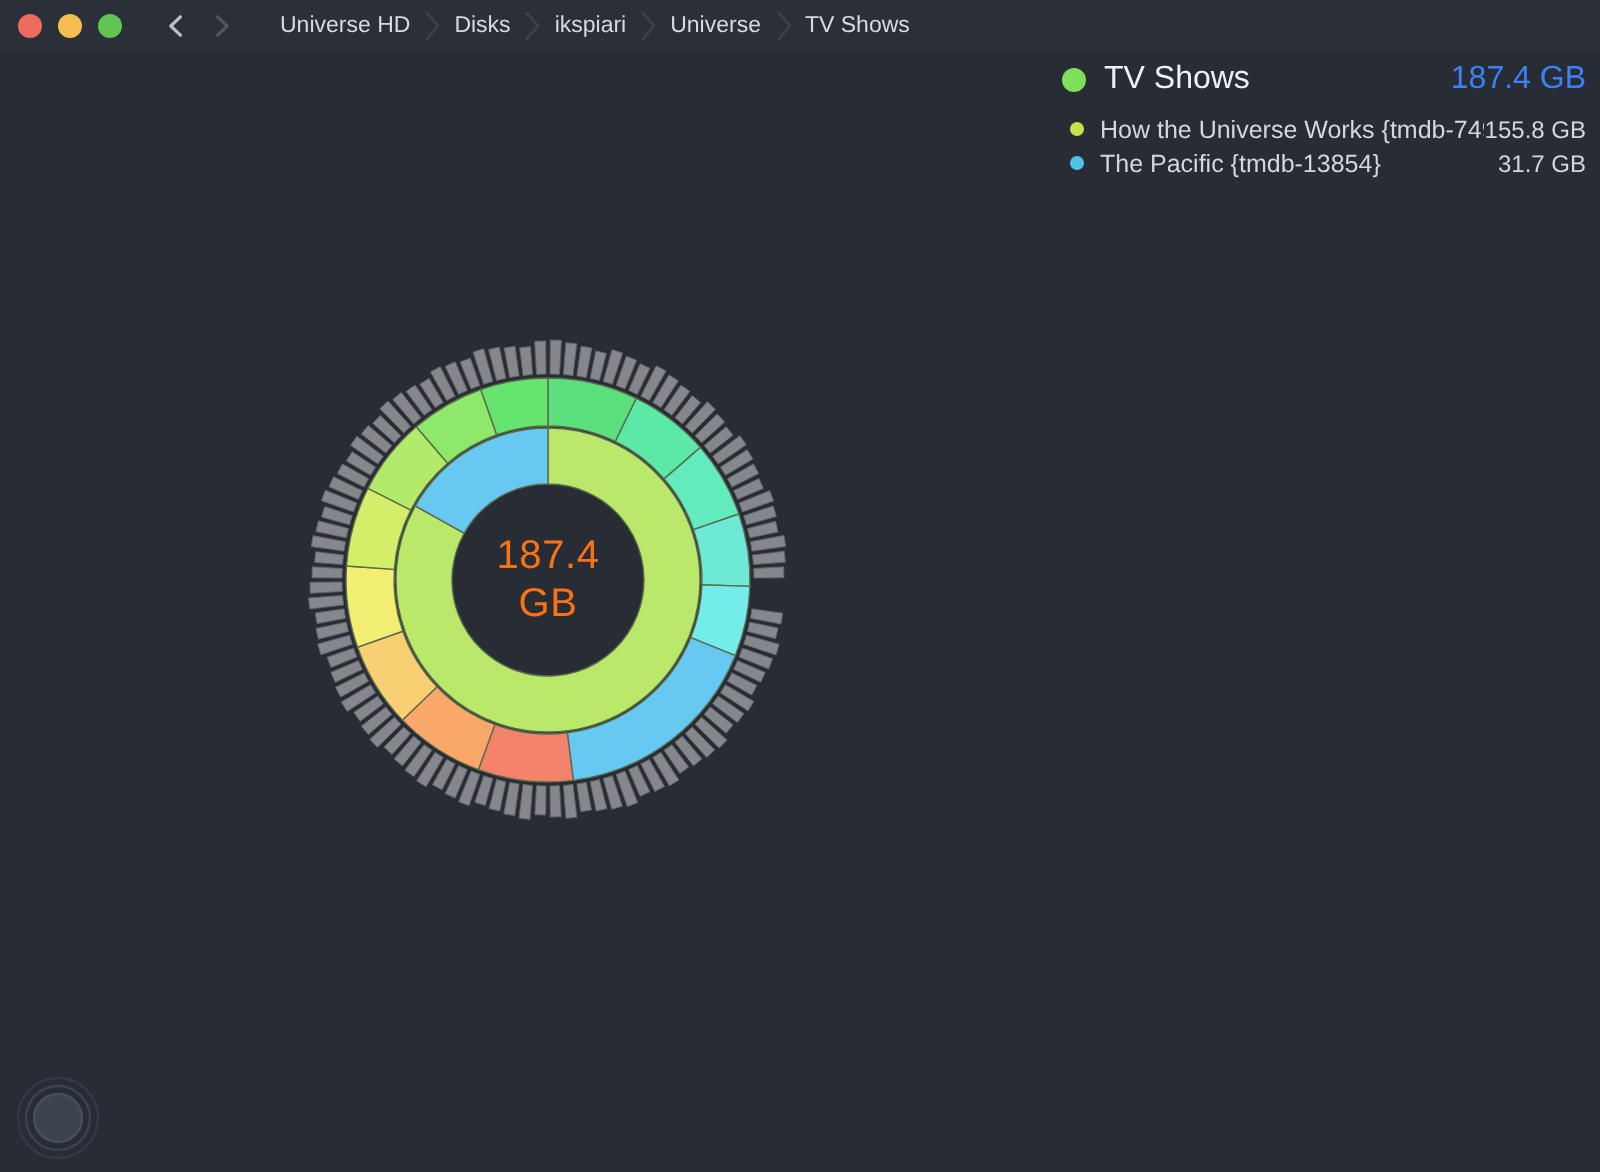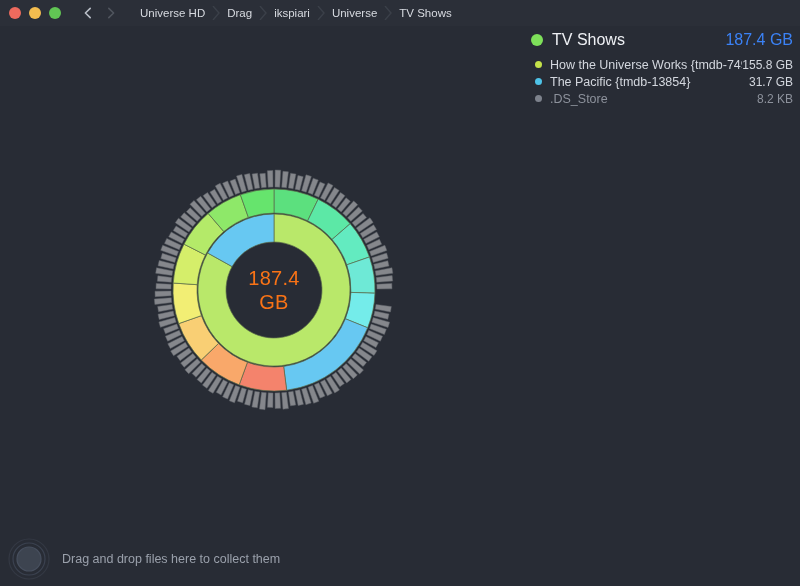--- a/index.html
+++ b/index.html
@@ -141,21 +141,21 @@
   <div class="crumbs">
     <div class="crumb">
       <span>Universe HD</span>
       <span class="sep">
         <svg viewBox="0 0 8 14" width="8" height="14">
             <path d="M1 0 L7 7 L1 14" fill="none" stroke="#3b4049" stroke-width="1.4"></path>
           </svg>
       </span>
     </div>
     <div class="crumb">
-      <span>Drag</span>
+      <span>Disks</span>
       <span class="sep">
         <svg viewBox="0 0 8 14" width="8" height="14">
             <path d="M1 0 L7 7 L1 14" fill="none" stroke="#3b4049" stroke-width="1.4"></path>
           </svg>
       </span>
     </div>
     <div class="crumb">
       <span>ikspiari</span>
       <span class="sep">
         <svg viewBox="0 0 8 14" width="8" height="14">
@@ -192,25 +192,20 @@
     <span class="lname">How the Universe Works {tmdb-74903}</span>
     <span class="lsize">155.8 GB</span>
   </div>
 
   <div class="legend-row sub">
     <span class="ldot" style="background:#4ec3e8"></span>
     <span class="lname">The Pacific {tmdb-13854}</span>
     <span class="lsize">31.7 GB</span>
   </div>
 
-  <div class="legend-row sub dim">
-    <span class="ldot" style="background:#7d828c"></span>
-    <span class="lname">.DS_Store</span>
-    <span class="lsize">8.2  KB</span>
-  </div>
 
 </div>
 
 <div class="chart-wrap">
   <svg id="sunburst" viewBox="0 0 244 244" width="244" height="244">
       <path d="M122 46 A76 76 0 1 1 55.63205343444602 84.96899044487482 L80.08340216912381 98.6119939651841 A48 48 0 1 0 122 74 Z" fill="#b9e86a" stroke="#5a6b4a" stroke-width="0.7"></path>
       <path d="M55.63205343444602 84.96899044487482 A76 76 0 0 1 121.99999999999991 46 L121.99999999999994 74 A48 48 0 0 0 80.08340216912381 98.6119939651841 Z" fill="#67c8f2" stroke="#5a6b4a" stroke-width="0.7"></path>
       <path d="M122 21 A101 101 0 0 1 166.14869243174422 31.16006959179653 L155.65791403212182 52.745795629389434 A77 77 0 0 0 122 45 Z" fill="#5ce07e" stroke="#5a6b4a" stroke-width="0.7"></path>
       <path d="M166.14869243174422 31.16006959179653 A101 101 0 0 1 198.1793894543465 55.6848386689514 L180.07735631667998 71.44289680702235 A77 77 0 0 0 155.65791403212182 52.745795629389434 Z" fill="#5ce8a6" stroke="#5a6b4a" stroke-width="0.7"></path>
       <path d="M198.1793894543465 55.6848386689514 A101 101 0 0 1 217.45137059316028 88.98430900485081 L194.76985678884498 96.82962171656943 A77 77 0 0 0 180.07735631667998 71.44289680702235 Z" fill="#63ebc0" stroke="#5a6b4a" stroke-width="0.7"></path>
@@ -327,14 +322,13 @@
 </div>
 
 <div class="dropbar">
   <span class="droptarget">
     <svg viewBox="0 0 42 42" width="42" height="42">
       <circle cx="21" cy="21" r="20" fill="none" stroke="#343944" stroke-width="1.2"></circle>
       <circle cx="21" cy="21" r="16" fill="none" stroke="#3b4250" stroke-width="1.2"></circle>
       <circle cx="21" cy="21" r="12" fill="#3d4450" stroke="#474f5e" stroke-width="1.2"></circle>
     </svg>
   </span>
-  <span class="droptext">Drag and drop files here to collect them</span>
 </div>
 
 </body></html>

